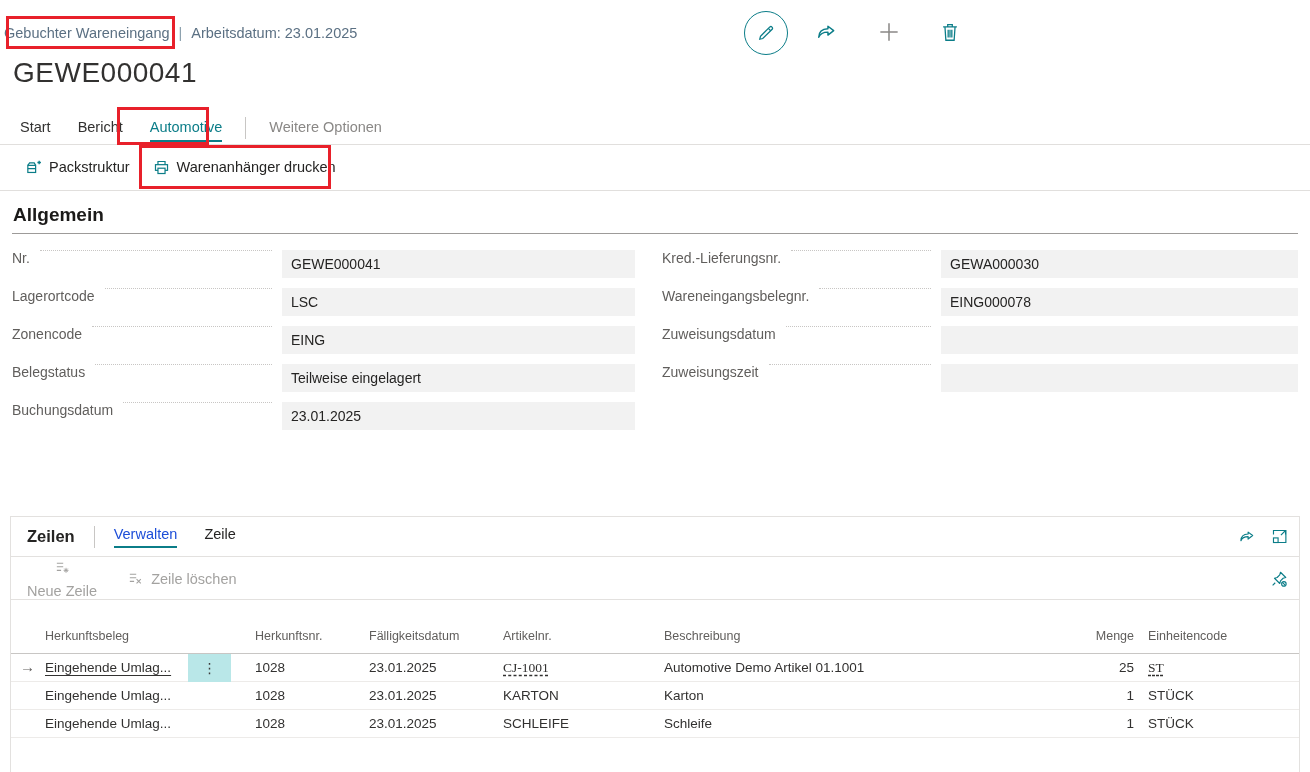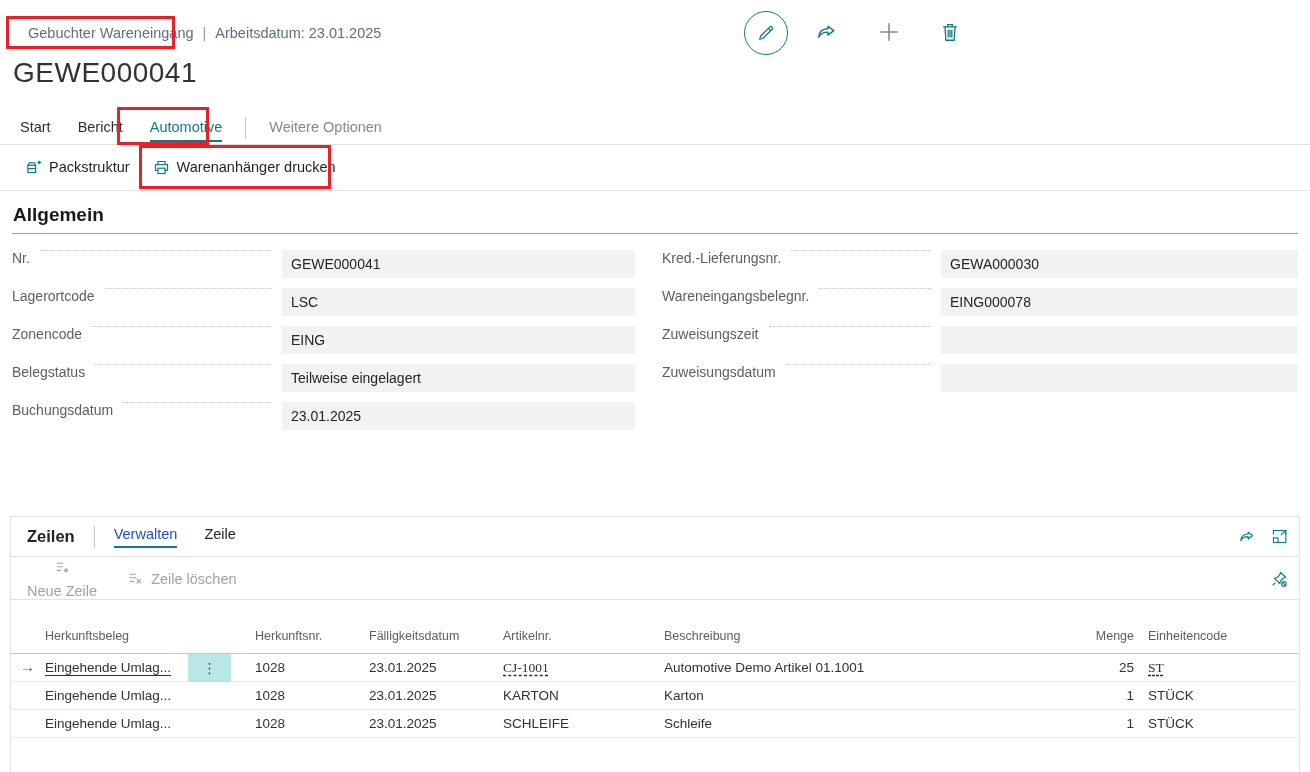--- a/index.html
+++ b/index.html
@@ -1,20 +1,20 @@
 <!DOCTYPE html>
 <html><head>
 <meta charset="utf-8">
 <style>
   * { margin:0; padding:0; box-sizing:border-box; }
   html,body { width:1310px; height:772px; background:#fff; overflow:hidden;
     font-family:"Liberation Sans", sans-serif; position:relative; }
 
   
-  .caption-bar { position:absolute; left:28px; top:25px; display:flex; align-items:center;
+  .caption-bar { position:absolute; left:4px; top:25px; display:flex; align-items:center;
     gap:9px; font-size:14.5px; color:#5b7083; }
   .caption-bar .sep { color:#8ba0ad; }
 
   
   .edit-circle { position:absolute; left:744px; top:11px; width:44px; height:44px;
     border:1.5px solid #0b7d88; border-radius:50%; color:#0b7d88;
     display:flex; align-items:center; justify-content:center; cursor:pointer; background:#fff; }
   .top-ico { position:absolute; display:flex; align-items:center; justify-content:center; cursor:pointer; }
   .top-share { left:815px; top:21px; color:#0b7d88; }
   .top-plus  { left:876px; top:19px; color:#8a8886; }
@@ -214,26 +214,26 @@
     <span class="field-label">Kred.-Lieferungsnr.</span>
     <span class="field-dots"></span>
     <span class="field-value">GEWA000030</span>
   </div>
   <div class="field-row">
     <span class="field-label">Wareneingangsbelegnr.</span>
     <span class="field-dots"></span>
     <span class="field-value">EING000078</span>
   </div>
   <div class="field-row">
+    <span class="field-label">Zuweisungsdatum</span>
+    <span class="field-dots"></span>
+    <span class="field-value"></span>
+  </div>
+  <div class="field-row">
     <span class="field-label">Zuweisungszeit</span>
-    <span class="field-dots"></span>
-    <span class="field-value"></span>
-  </div>
-  <div class="field-row">
-    <span class="field-label">Zuweisungsdatum</span>
     <span class="field-dots"></span>
     <span class="field-value"></span>
   </div>
 </div>
 
 <div class="lines-card">
   <div class="lines-header">
     <span class="lines-title">Zeilen</span>
     <span class="lines-vdiv"></span>
     <span class="lmenu active">Verwalten</span>

